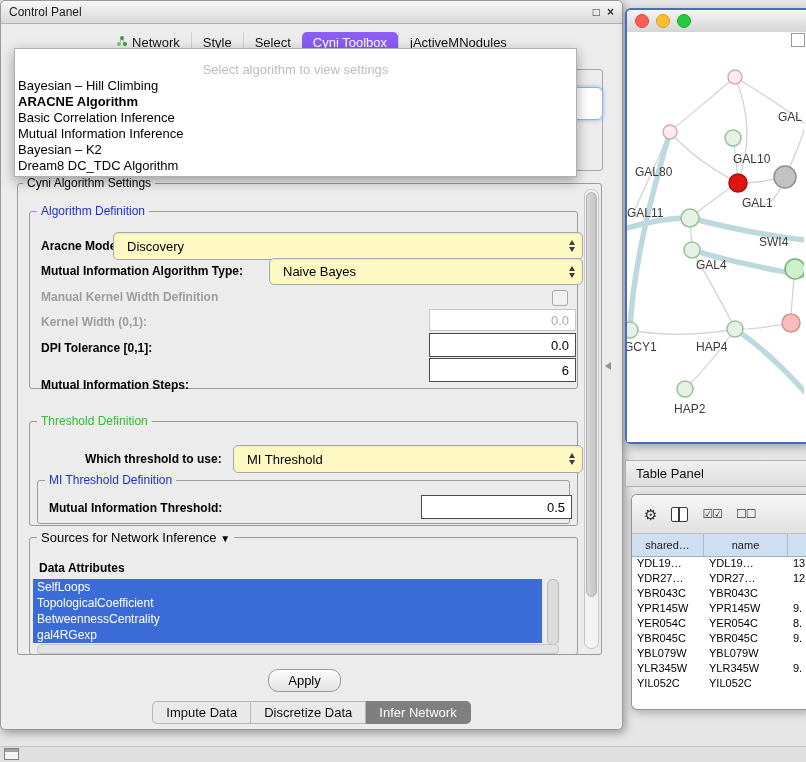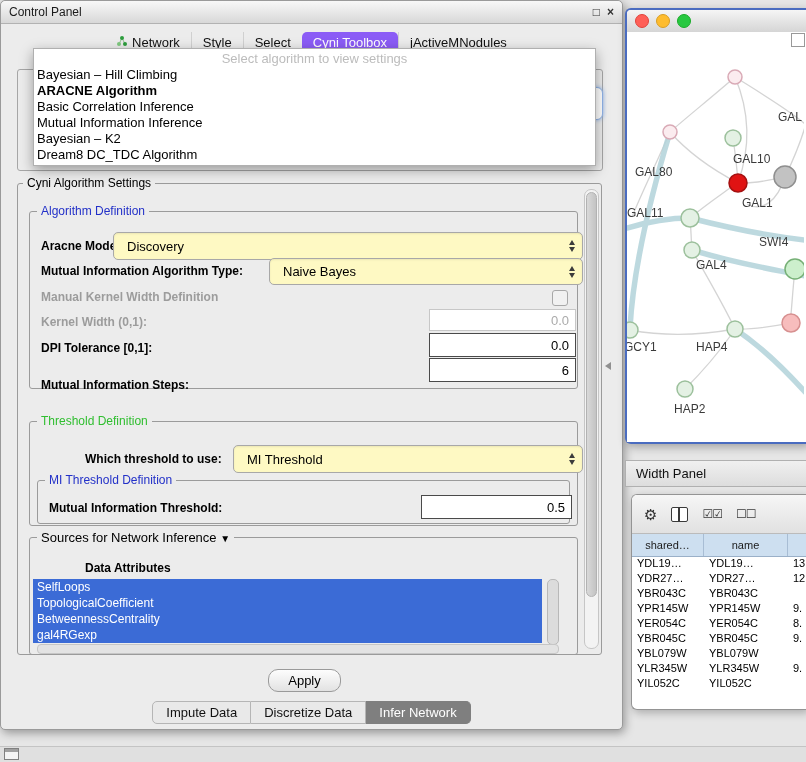--- a/index.html
+++ b/index.html
@@ -44,23 +44,23 @@
     left:554px;top:86px;width:46px;height:31px;background:#fff;
     border:1px solid #8fb2e6;border-radius:6px;box-shadow:0 0 4px #8ab0e8;z-index:5;
   }
   #hidden-group{
     left:16px;top:68px;width:584px;height:100px;
     border:1px solid #a6a6a6;border-radius:3px;z-index:1;
   }
 
   
   #algo-popup{
-    left:32px;top:47px;width:561px;background:#fff;
+    left:13px;top:47px;width:561px;background:#fff;
     border:1px solid #b0b0b0;box-shadow:0 4px 12px rgba(0,0,0,.35);
-    z-index:20;font-size:13px;padding:1px 0 2px 0;
+    z-index:20;font-size:13px;padding:12px 0 2px 0;
   }
   .popup-placeholder{color:#bcbcbc;text-align:center;line-height:17px;}
   .popup-item{line-height:16px;padding:0 3px;color:#000;}
   .popup-item.current{font-weight:bold;}
 
   
   .groupbox{position:absolute;border:1px solid #9b9b9b;border-radius:3px;}
   .legend{
     position:absolute;background:#ececec;padding:0 4px;font-size:12px;color:#000;
     white-space:nowrap;
@@ -308,21 +308,21 @@
   <div class="tfield" style="left:420px;top:494px;width:143px;height:22px;">
     <span>0.5</span>
   </div>
 
   <div class="groupbox" style="left:28px;top:536px;width:547px;height:116px;"></div>
   <span class="legend" style="left:36px;top:529px;font-size:13px;">
     <span>Sources for Network Inference</span>
     <span style="font-size:10px;">▼</span>
   </span>
 
-  <span class="flabel" style="left:38px;top:560px;margin-left:46px;">Data Attributes</span>
+  <span class="flabel" style="left:38px;top:560px;">Data Attributes</span>
 
   <div class="attr-list" style="left:32px;top:578px;width:509px;height:64px;">
     <div class="attr-item">SelfLoops</div>
     <div class="attr-item">TopologicalCoefficient</div>
     <div class="attr-item">BetweennessCentrality</div>
     <div class="attr-item">gal4RGexp</div>
   </div>
   <div class="list-vscroll" style="left:546px;top:578px;width:10px;height:64px;"></div>
   <div class="list-hscroll" style="left:36px;top:643px;width:520px;height:8px;"></div>
 
@@ -399,21 +399,21 @@
         <text class="nlabel" x="-3" y="319">GCY1</text>
         <text class="nlabel" x="69" y="319">HAP4</text>
         <text class="nlabel" x="47" y="381">HAP2</text>
         <text class="nlabel" x="151" y="89">GAL</text>
       </g>
     </svg>
   </div>
 </div>
 
 <div id="table-header-bar" class="abs">
-  <span>Width Panel</span>
+  <span>Table Panel</span>
 </div>
 
 <div id="table-window" class="abs">
   <div id="table-toolbar">
     <span class="tb-ico">⚙</span>
     <span class="table-ico"></span>
     <span class="tb-ico small">☑☑</span>
     <span class="tb-ico small">☐☐</span>
   </div>
   <div class="thead">

